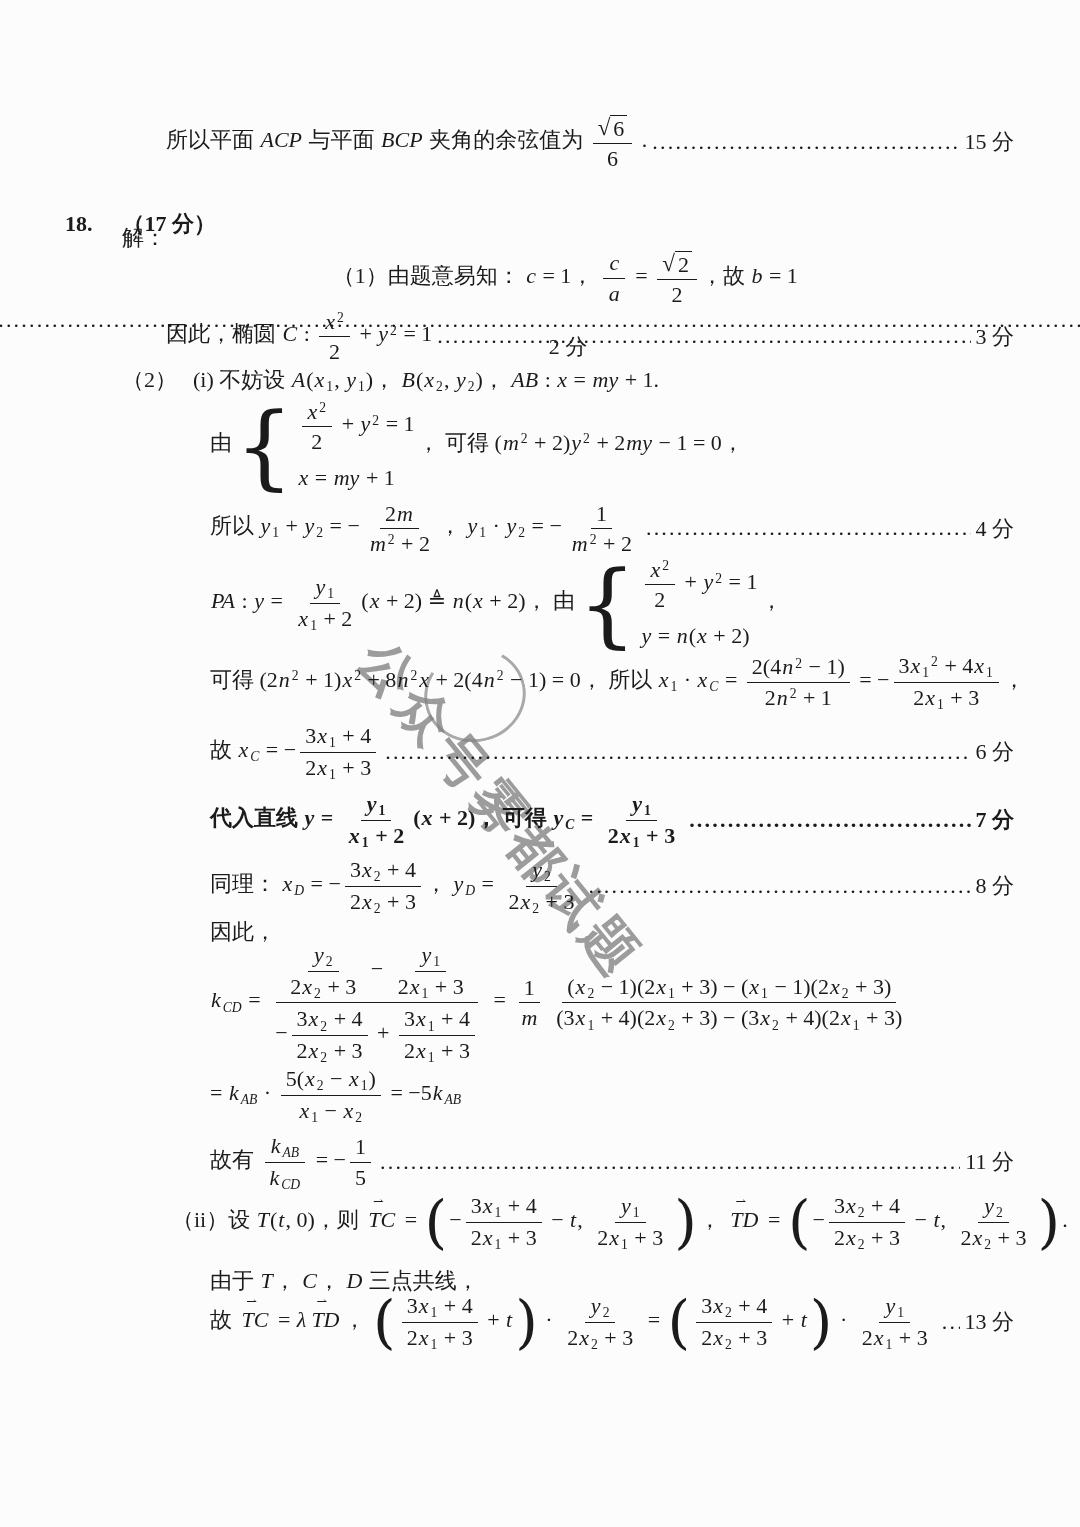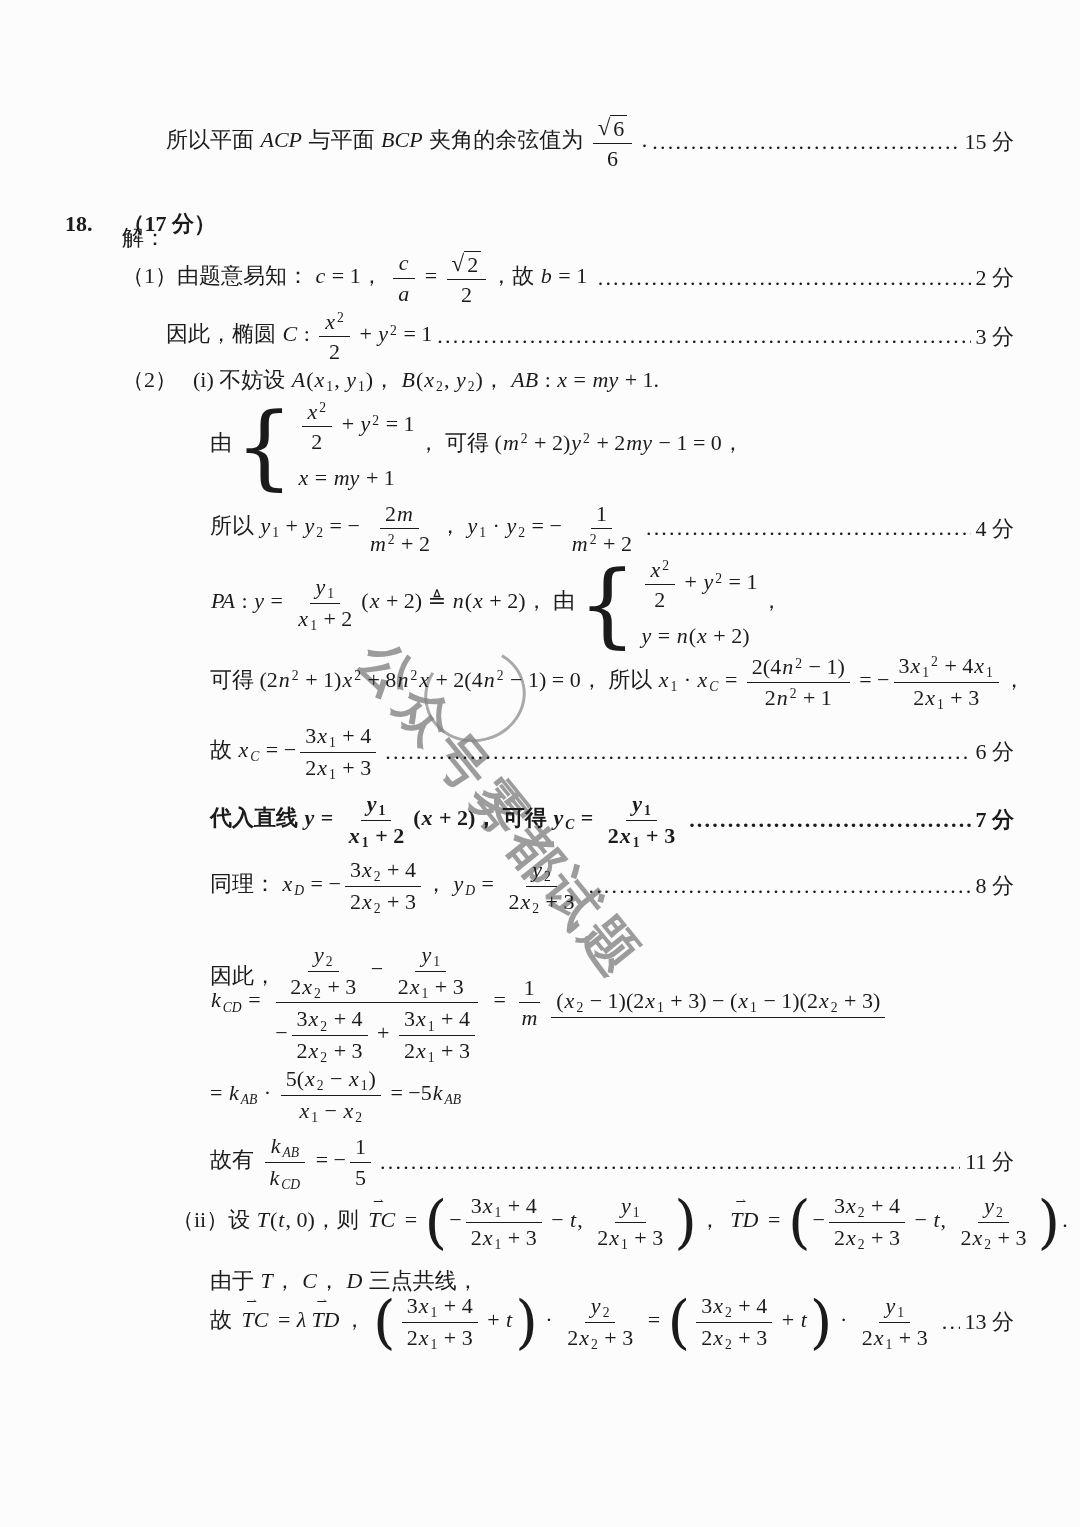--- a/index.html
+++ b/index.html
@@ -63,21 +63,21 @@
           </span><span class="tx"> .</span></span>
         <span class="leader">............................................................................................................................................................................................................................................................................................................</span>
         <span class="lc score"><span class="tx">15 分</span></span>
       </div>
       <div class="line l0" style="top: 210px; font-weight: bold;">
         <span class="lc"><span class="tx">18.</span><span class="gap" style="width: 30px;"></span><span class="tx">（17 分）</span></span>
       </div>
       <div class="line l1" style="top: 224px;">
         <span class="lc"><span class="tx">解：</span></span>
       </div>
-      <div class="line l1 stretch" style="top: 248px;">
+      <div class="line l1 stretch" style="top: 248px; flex-direction: column;">
         <span class="lc"><span class="tx">（1）由题意易知： </span><span class="vr">c</span><span class="tx"> = 1， </span><span class="frac">
             <span class="num"><span class="vr">c</span></span>
             <span class="den"><span class="vr">a</span></span>
           </span><span class="tx"> = </span><span class="frac">
             <span class="num"><span class="sqrt">
                 <span class="rsign">√</span>
                 <span class="rin"><span class="tx">2</span></span>
               </span></span>
             <span class="den"><span class="tx">2</span></span>
           </span><span class="tx">，故 </span><span class="vr">b</span><span class="tx"> = 1 </span></span>
@@ -165,21 +165,21 @@
         <span class="lc"><span class="tx">同理： </span><span class="vr">x</span><span class="sb it">D</span><span class="tx"> = −</span><span class="frac">
             <span class="num"><span class="tx">3</span><span class="vr">x</span><span class="sb">2</span><span class="tx"> + 4</span></span>
             <span class="den"><span class="tx">2</span><span class="vr">x</span><span class="sb">2</span><span class="tx"> + 3</span></span>
           </span><span class="tx">， </span><span class="vr">y</span><span class="sb it">D</span><span class="tx"> = </span><span class="frac">
             <span class="num"><span class="vr">y</span><span class="sb">2</span></span>
             <span class="den"><span class="tx">2</span><span class="vr">x</span><span class="sb">2</span><span class="tx"> + 3</span></span>
           </span></span>
         <span class="leader">............................................................................................................................................................................................................................................................................................................</span>
         <span class="lc score"><span class="tx">8 分</span></span>
       </div>
-      <div class="line l3" style="top: 918px; margin-top: 44px;">
+      <div class="line l3" style="top: 918px;">
         <span class="lc"><span class="tx">因此，</span></span>
       </div>
       <div class="line l3" style="top: 940px;">
         <span class="lc"><span class="vr">k</span><span class="sb it">CD</span><span class="tx"> = </span><span class="frac">
             <span class="num"><span class="frac">
                 <span class="num"><span class="vr">y</span><span class="sb">2</span></span>
                 <span class="den"><span class="tx">2</span><span class="vr">x</span><span class="sb">2</span><span class="tx"> + 3</span></span>
               </span><span class="tx"> − </span><span class="frac">
                 <span class="num"><span class="vr">y</span><span class="sb">1</span></span>
                 <span class="den"><span class="tx">2</span><span class="vr">x</span><span class="sb">1</span><span class="tx"> + 3</span></span>
@@ -189,20 +189,21 @@
                 <span class="den"><span class="tx">2</span><span class="vr">x</span><span class="sb">2</span><span class="tx"> + 3</span></span>
               </span><span class="tx"> + </span><span class="frac">
                 <span class="num"><span class="tx">3</span><span class="vr">x</span><span class="sb">1</span><span class="tx"> + 4</span></span>
                 <span class="den"><span class="tx">2</span><span class="vr">x</span><span class="sb">1</span><span class="tx"> + 3</span></span>
               </span></span>
           </span><span class="tx"> = </span><span class="frac">
             <span class="num"><span class="tx">1</span></span>
             <span class="den"><span class="vr">m</span></span>
           </span><span class="frac">
             <span class="num"><span class="tx">(</span><span class="vr">x</span><span class="sb">2</span><span class="tx"> − 1)(2</span><span class="vr">x</span><span class="sb">1</span><span class="tx"> + 3) − (</span><span class="vr">x</span><span class="sb">1</span><span class="tx"> − 1)(2</span><span class="vr">x</span><span class="sb">2</span><span class="tx"> + 3)</span></span>
+            <span class="den"><span class="tx">(3</span><span class="vr">x</span><span class="sb">1</span><span class="tx"> + 4)(2</span><span class="vr">x</span><span class="sb">2</span><span class="tx"> + 3) − (3</span><span class="vr">x</span><span class="sb">2</span><span class="tx"> + 4)(2</span><span class="vr">x</span><span class="sb">1</span><span class="tx"> + 3)</span></span>
           </span></span>
       </div>
       <div class="line l3" style="top: 1065px;">
         <span class="lc"><span class="tx">= </span><span class="vr">k</span><span class="sb it">AB</span><span class="tx"> · </span><span class="frac">
             <span class="num"><span class="tx">5(</span><span class="vr">x</span><span class="sb">2</span><span class="tx"> − </span><span class="vr">x</span><span class="sb">1</span><span class="tx">)</span></span>
             <span class="den"><span class="vr">x</span><span class="sb">1</span><span class="tx"> − </span><span class="vr">x</span><span class="sb">2</span></span>
           </span><span class="tx"> = −5</span><span class="vr">k</span><span class="sb it">AB</span></span>
       </div>
       <div class="line l3 stretch" style="top: 1132px;">
         <span class="lc"><span class="tx">故有 </span><span class="frac">

